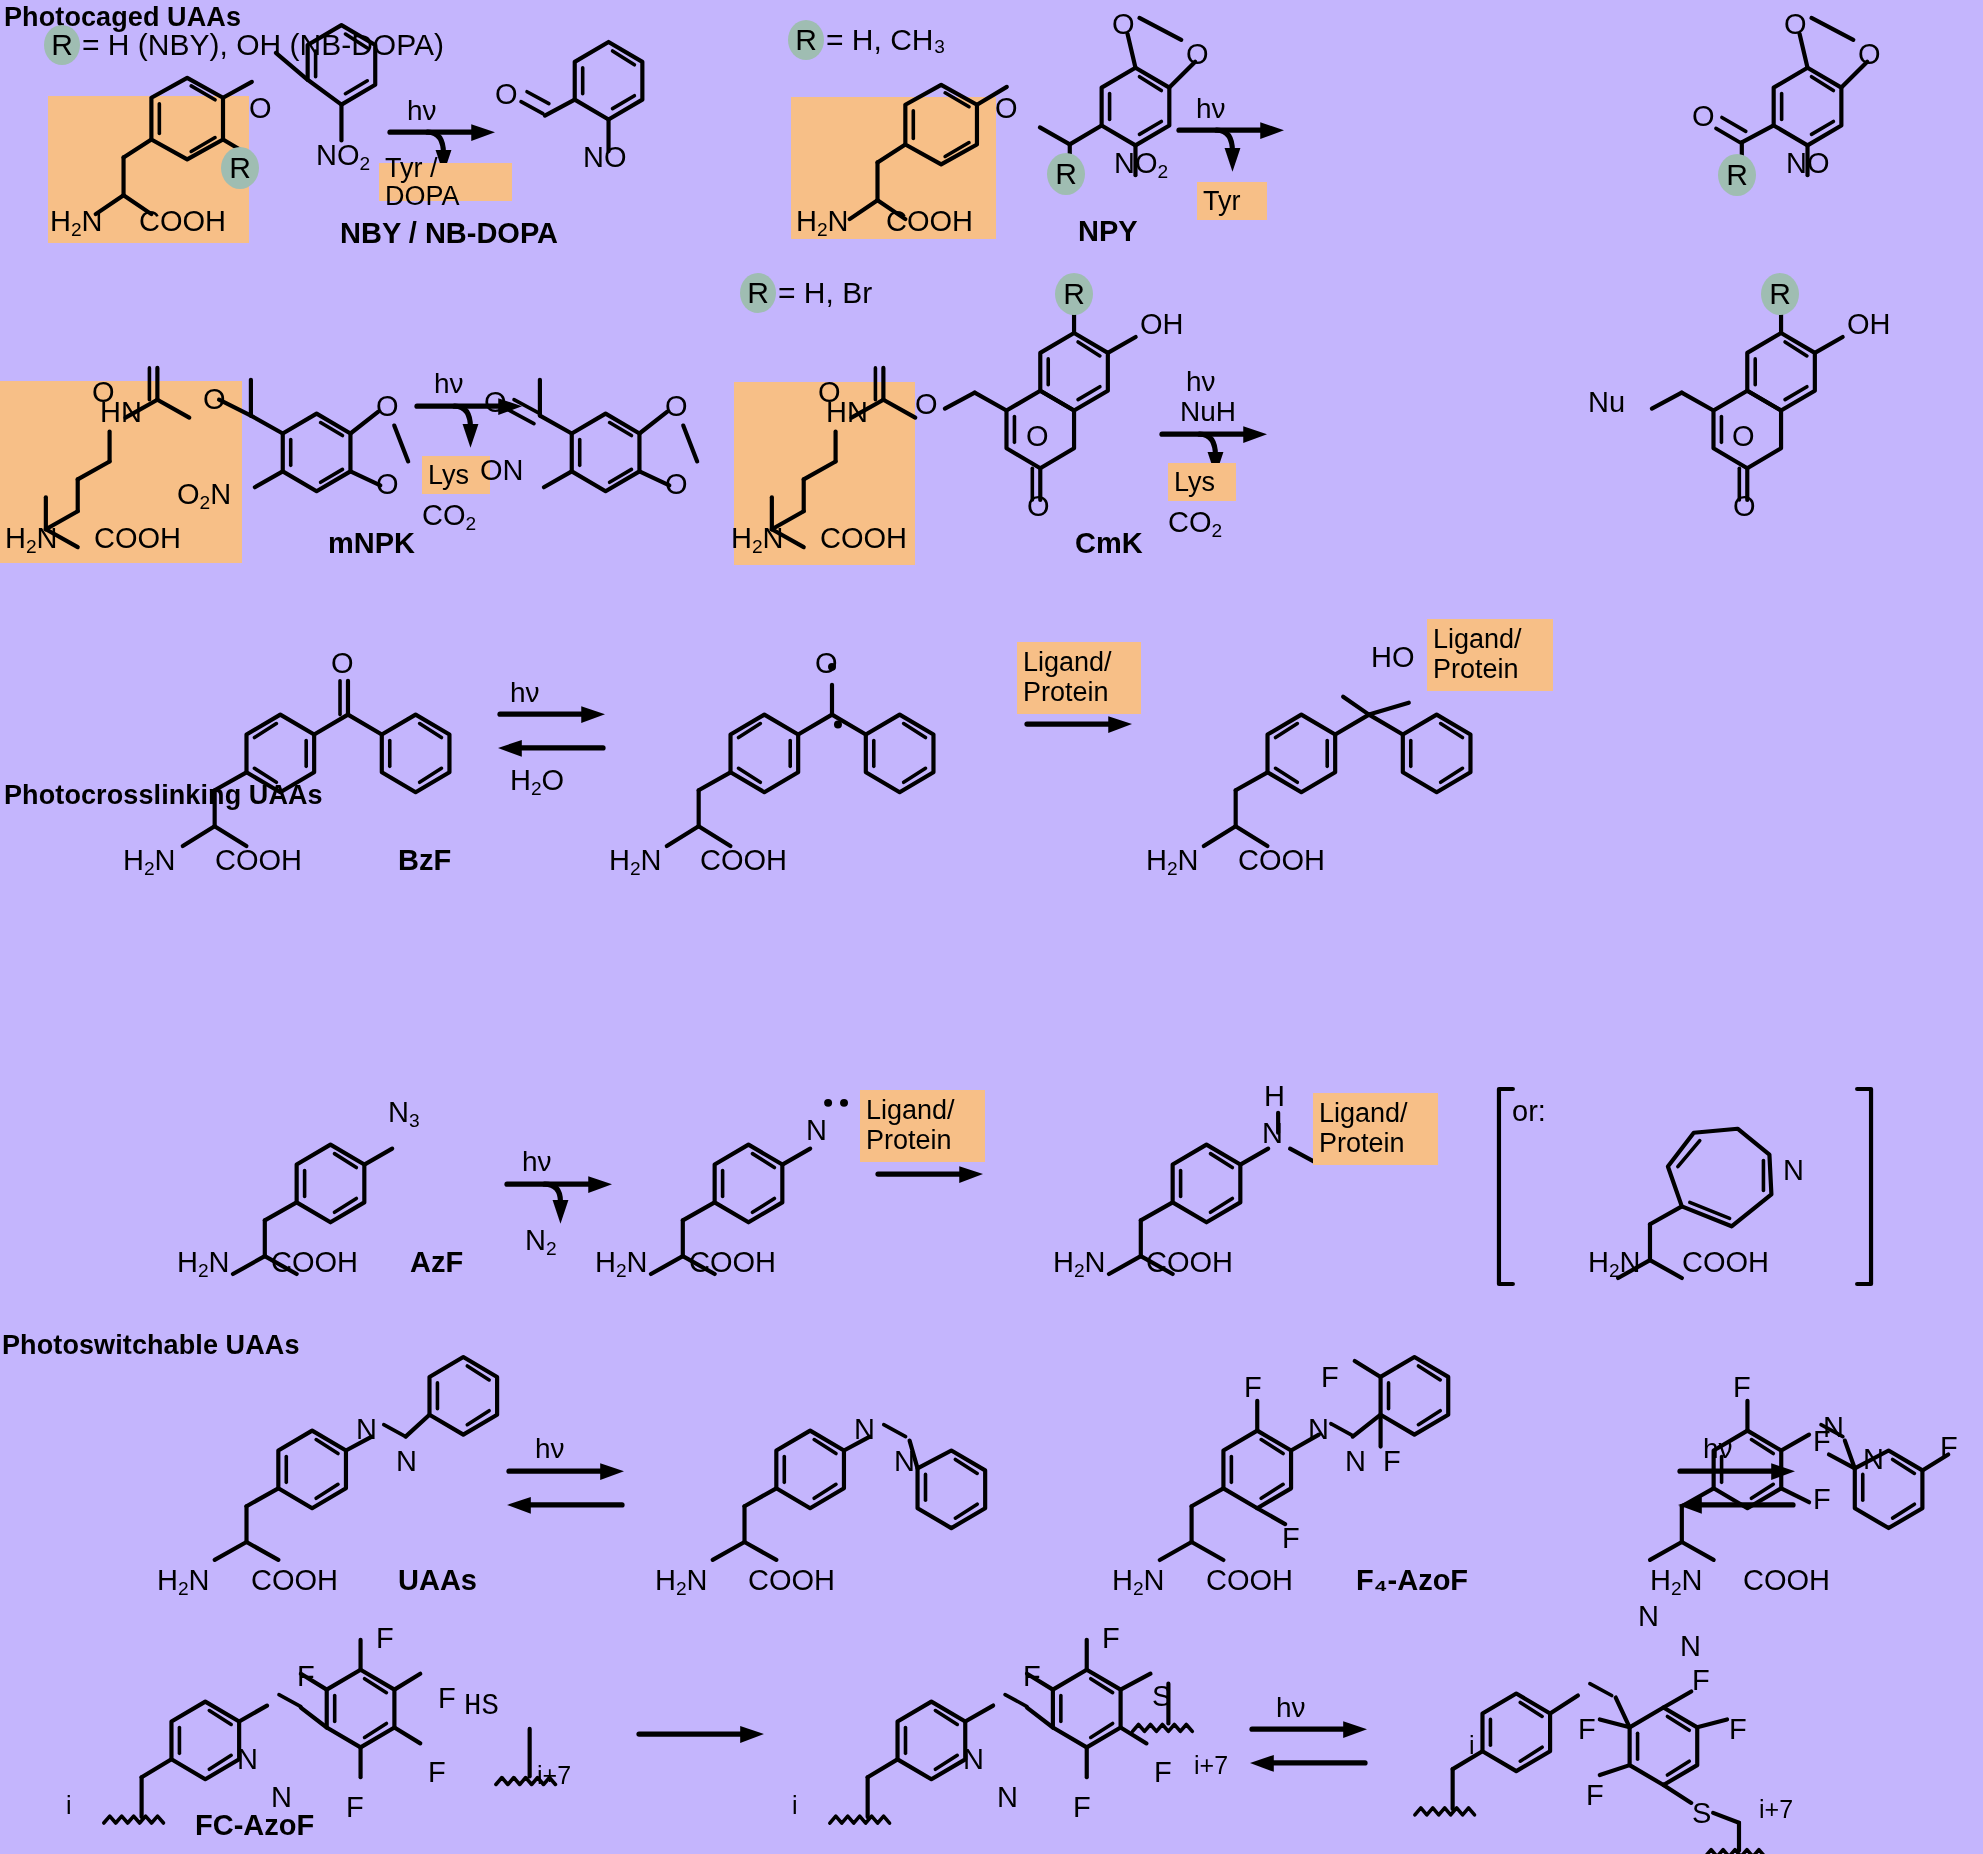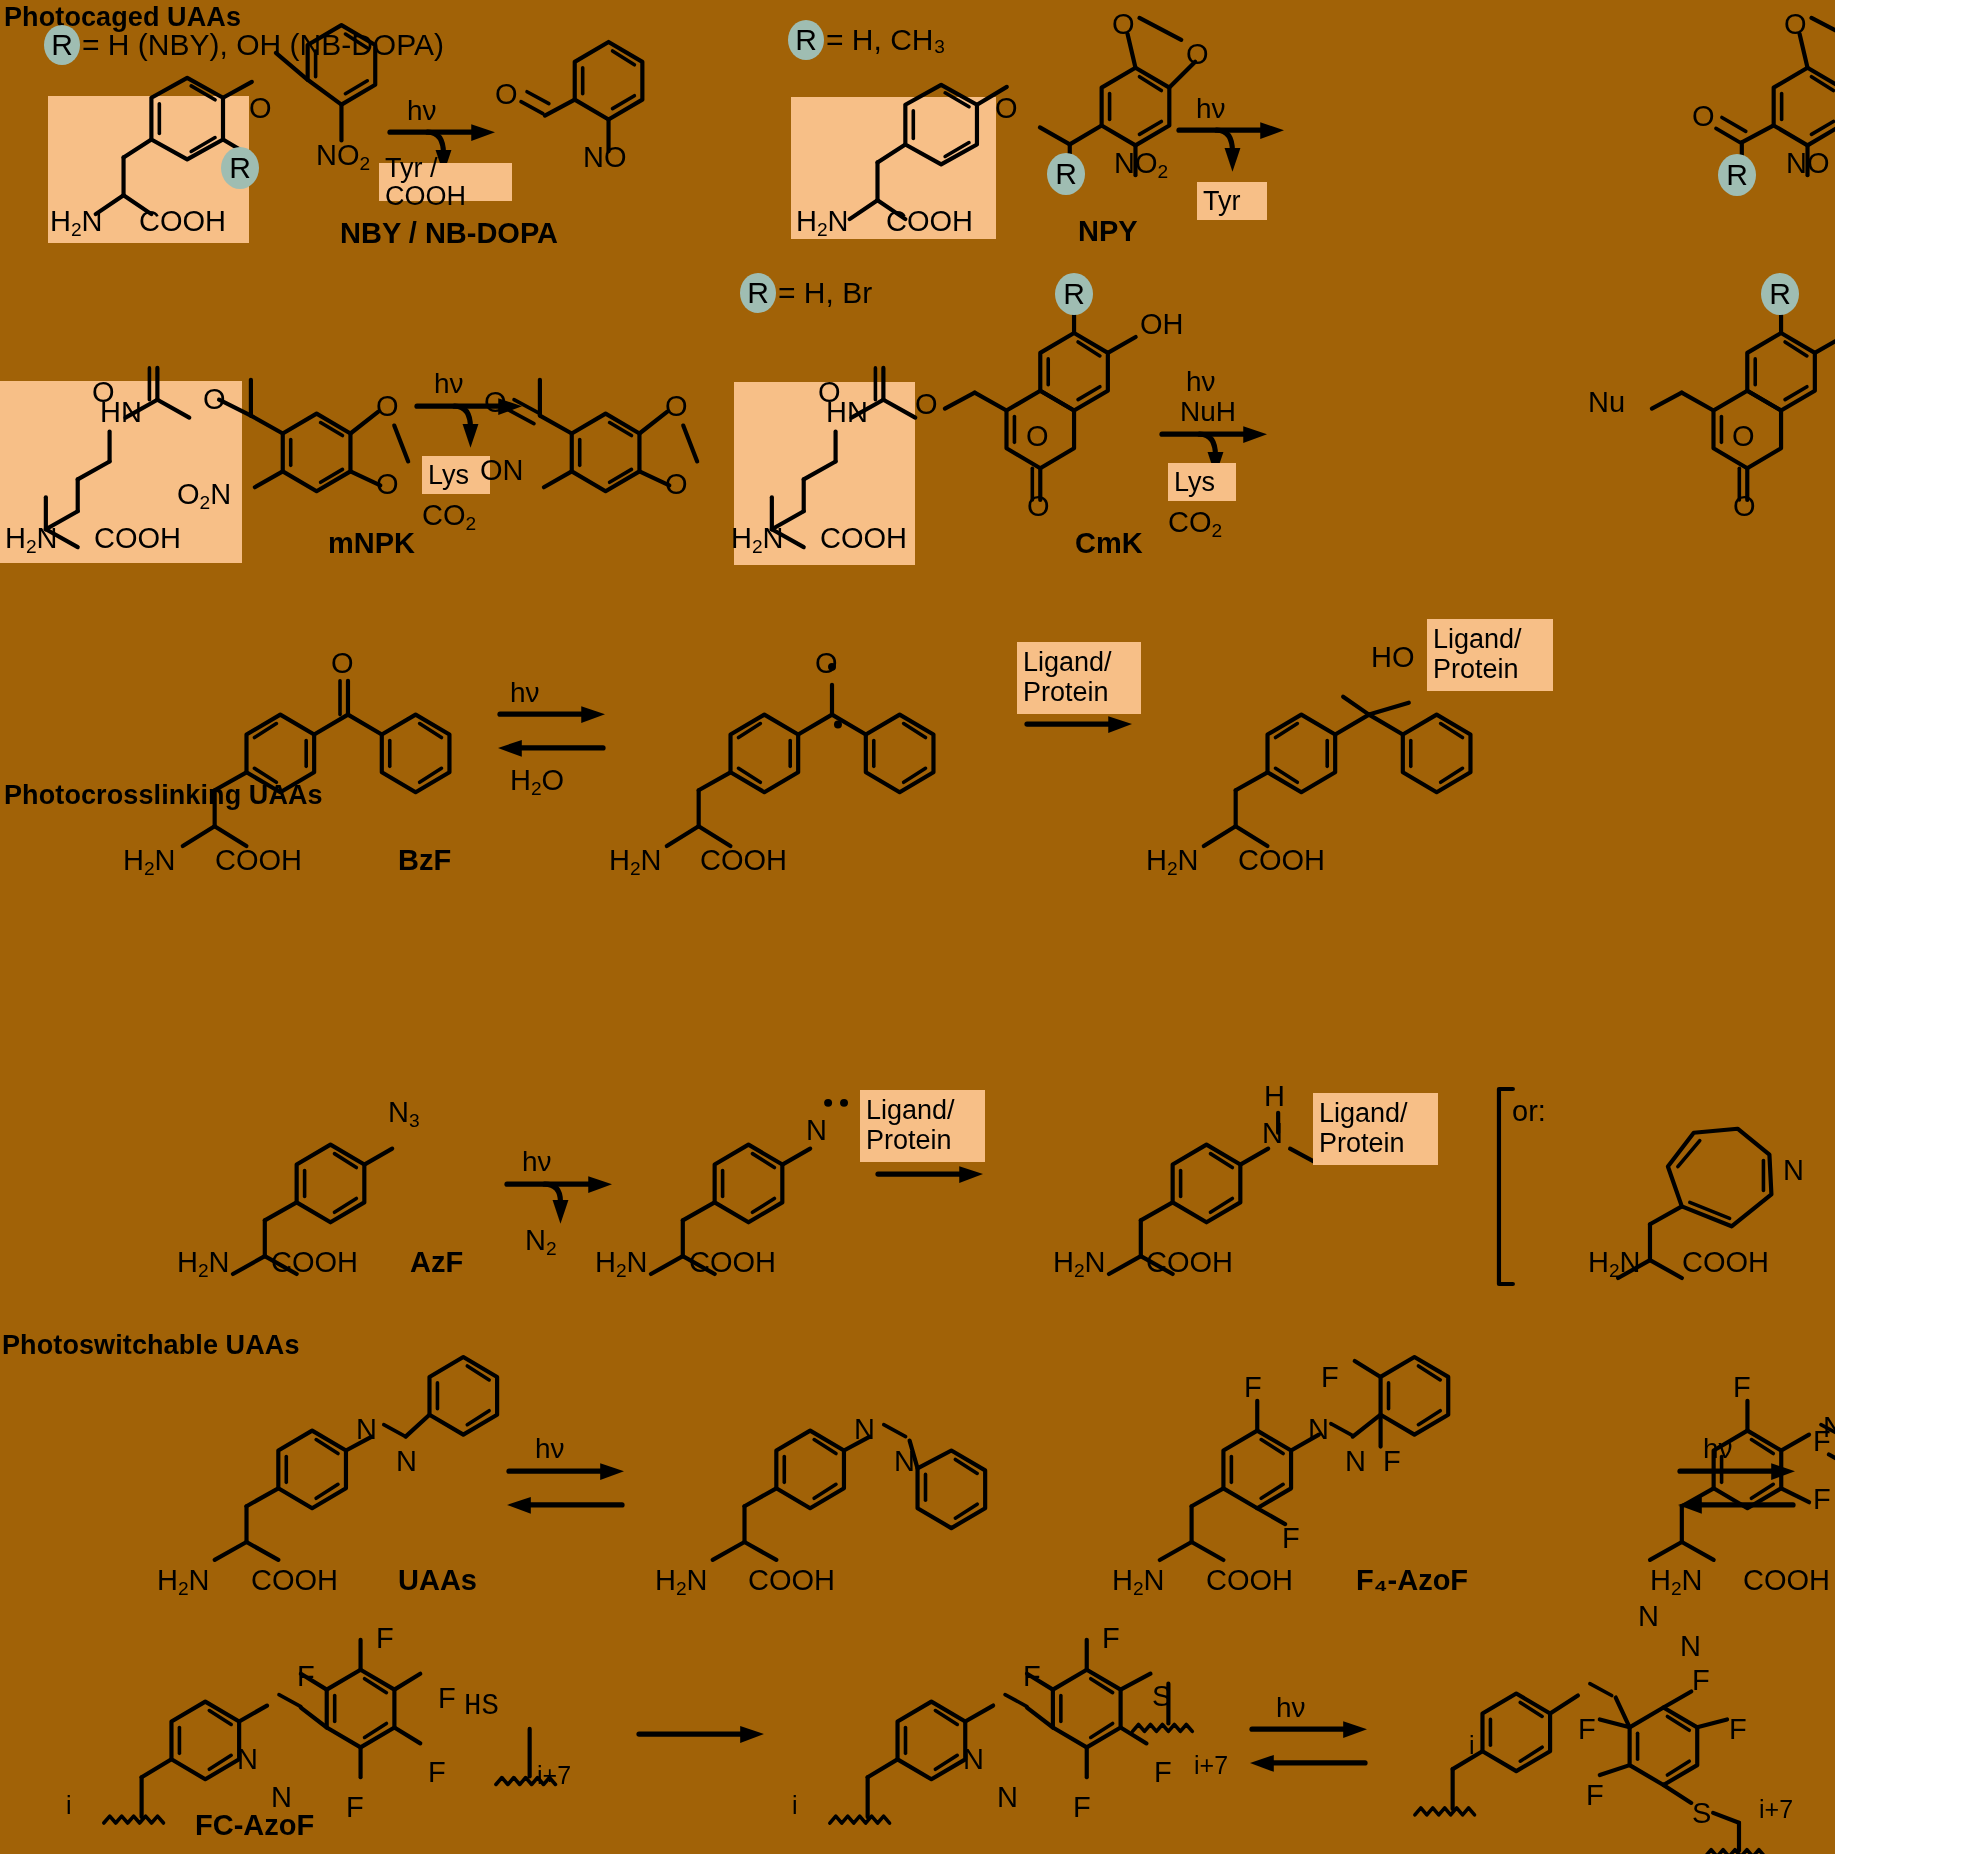--- a/index.html
+++ b/index.html
@@ -1,17 +1,17 @@
 <!DOCTYPE html>
 <html><head>
 <meta charset="utf-8">
 <style>
   html,body{margin:0;padding:0;background:#ffffff;}
   body{font-family:"Liberation Sans",sans-serif;color:#000;}
-  #page{position:relative;width:1835px;height:1855px;background:#a16207;overflow:hidden;}
+  #page{position:relative;width:1983px;height:1855px;background:#c4b5fd;overflow:hidden;}
 
   .sec-title{position:absolute;font-weight:bold;font-size:27px;letter-spacing:0.1px;white-space:nowrap;}
 
   .rsub{position:absolute;display:flex;align-items:center;justify-content:center;
         border-radius:50%;background:#9fbdb2;color:#000;font-size:30px;line-height:1;}
   .rdef{position:absolute;font-size:30px;white-space:nowrap;}
 
   .hilite{position:absolute;background:#f7bf87;}
   .tagbox{position:absolute;background:#f7bf87;display:flex;align-items:center;
           justify-content:flex-start;font-size:27px;line-height:1.05;padding:2px 6px;
@@ -82,21 +82,21 @@
   </svg>
   <div class="lab" style="left:316px;top:139px;">NO<sub>2</sub></div>
 
   <div class="hv" style="left:407px;top:95px;">hν</div>
   <svg class="chem" style="left:388px;top:124px;width:109px;height:60px;" viewBox="0 0 110 60">
     <line class="arrowline" x1="2" y1="8" x2="86" y2="8"></line>
     <polygon class="head" points="84,0 108,8 84,17"></polygon>
     <path class="arrowline" d="M40,8 Q56,8 56,30"></path>
     <polygon class="head" points="48,26 56,50 64,26"></polygon>
   </svg>
-  <div class="tagbox" style="left:379px;top:163px;width:133px;height:38px;">Tyr / COOH</div>
+  <div class="tagbox" style="left:379px;top:163px;width:133px;height:38px;">Tyr / DOPA</div>
   <div class="cname" style="left:340px;top:217px;">NBY / NB-DOPA</div>
 
   <svg class="chem" style="left:527px;top:38px;width:179px;height:179px;" viewBox="0 0 180 180">
     <polyline points="48,62 48,24 82,4 116,24 116,62 82,82 48,62"></polyline>
     <line class="thin" x1="56" y1="30" x2="56" y2="56"></line>
     <line class="thin" x1="86" y1="13" x2="108" y2="27"></line>
     <line class="thin" x1="108" y1="58" x2="86" y2="71"></line>
     <line x1="48" y1="62" x2="18" y2="78"></line>
     <line class="thin" x1="22" y1="66" x2="0" y2="54"></line>
     <line class="thin" x1="16" y1="76" x2="-6" y2="64"></line>

